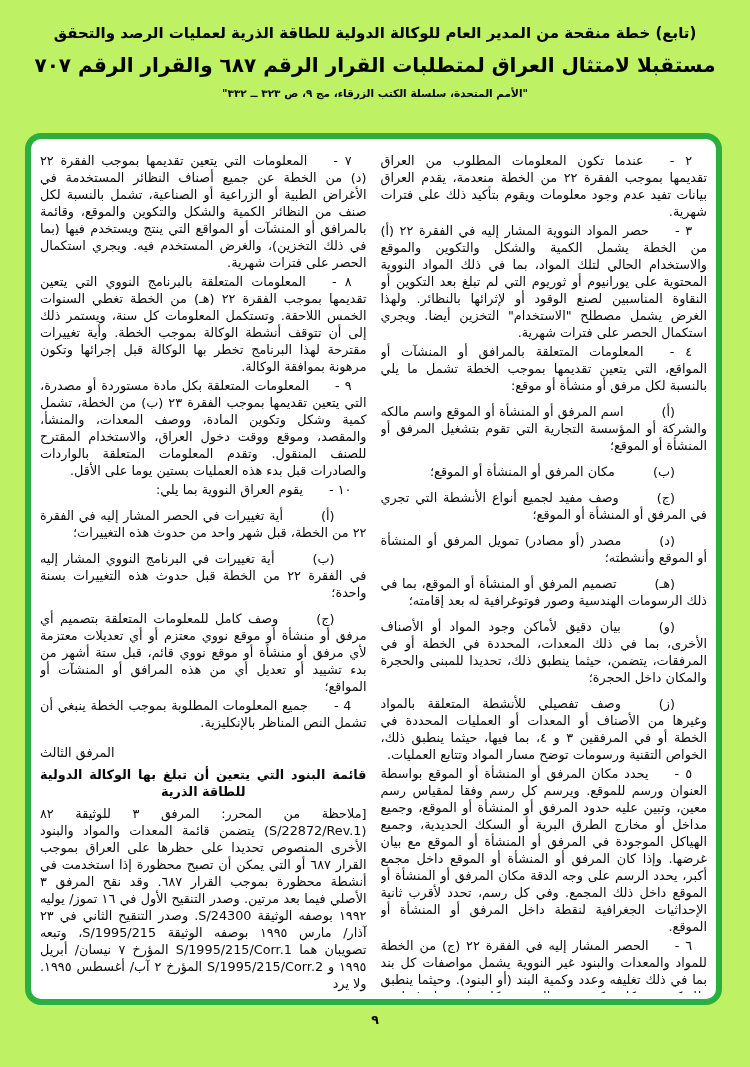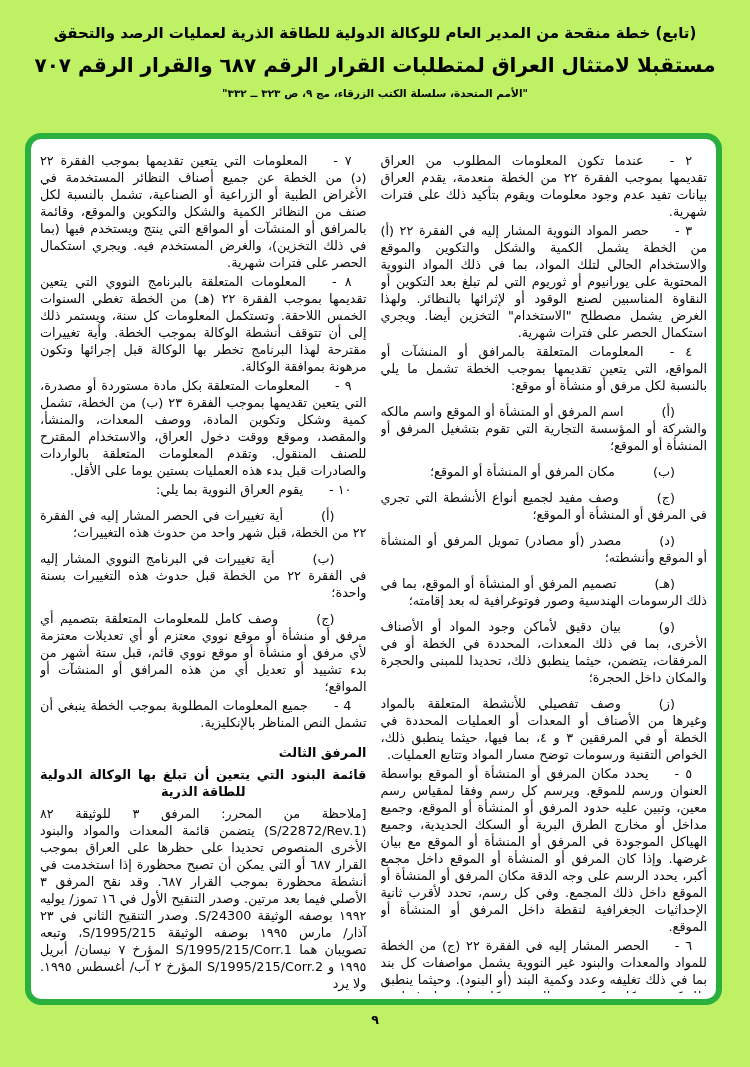--- a/index.html
+++ b/index.html
@@ -66,24 +66,24 @@
   }
   
   .para { margin: 0 0 2px 0; }
   .para.num { text-indent: 15px; }
   .para.num .pnum { margin-left: 26px; white-space: nowrap; }
   .para.sub { text-indent: 32px; margin-top: 9px; }
   .para.sub .pnum { margin-left: 38px; white-space: nowrap; }
   .para.cont { }
   .para.note { }
   .para.heading {
-    font-weight: bold;
+    font-weight: normal;
     margin-top: 13px;
     margin-bottom: 5px;
-    text-align: right;
+    text-align: left;
     text-indent: 0;
   }
   .para.subheading {
     font-weight: bold;
     text-align: justify;
     text-align-last: center;
     margin-bottom: 5px;
   }
   
   .page-number {

